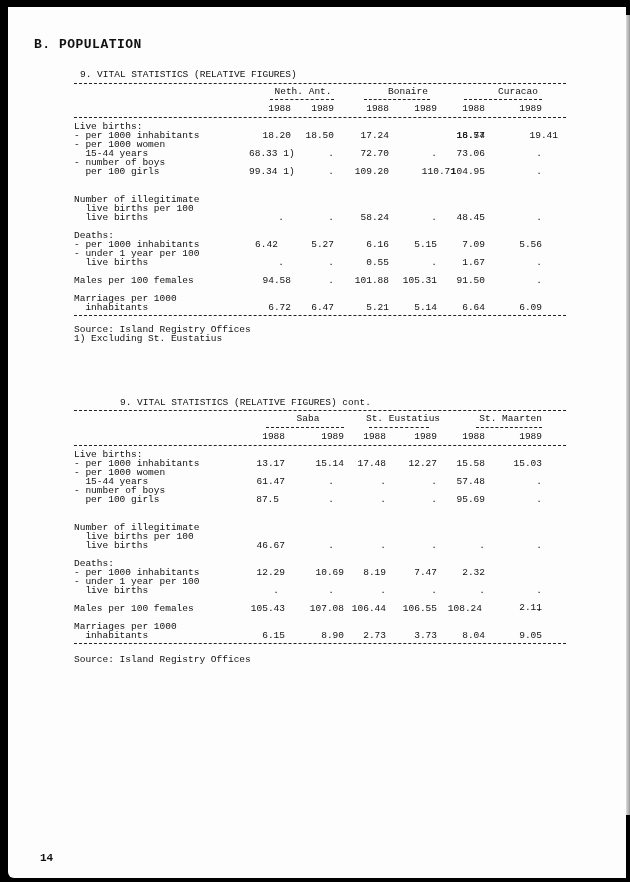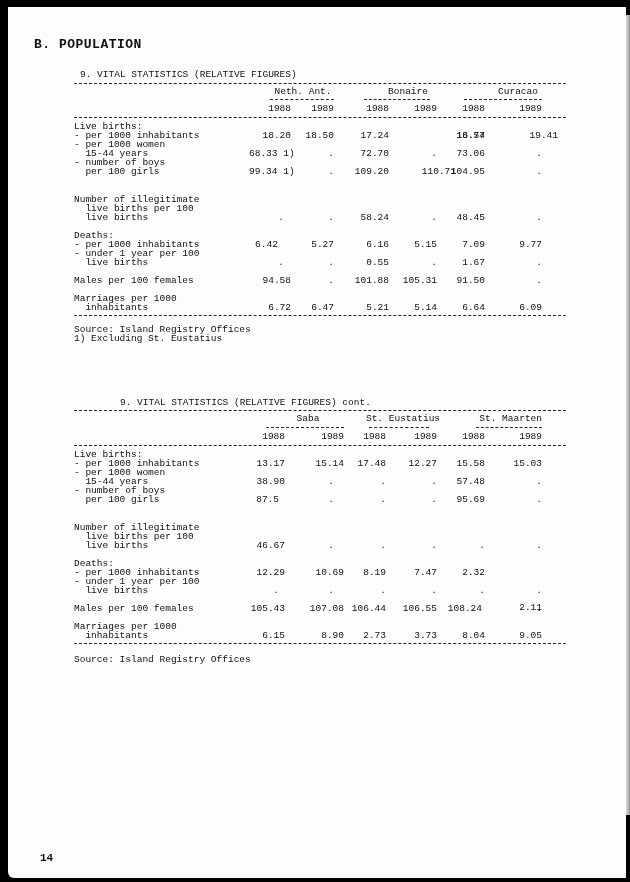--- a/index.html
+++ b/index.html
@@ -80,21 +80,21 @@
     <div class="abs t r" style="left:430px;top:206px;width:47px;">48.45</div>
     <div class="abs t r" style="left:480px;top:206px;width:54px;">.</div>
 
     <div class="abs t" style="left:66px;top:224px;">Deaths:</div>
     <div class="abs t" style="left:66px;top:233px;">- per 1000 inhabitants</div>
     <div class="abs t r" style="left:232px;top:233px;width:53px;text-align:center;">6.42</div>
     <div class="abs t r" style="left:280px;top:233px;width:46px;">5.27</div>
     <div class="abs t r" style="left:330px;top:233px;width:51px;">6.16</div>
     <div class="abs t r" style="left:380px;top:233px;width:49px;">5.15</div>
     <div class="abs t r" style="left:430px;top:233px;width:47px;">7.09</div>
-    <div class="abs t r" style="left:480px;top:233px;width:54px;">9.77</div>
+    <div class="abs t r" style="left:480px;top:233px;width:54px;">5.56</div>
 
     <div class="abs t" style="left:66px;top:242px;">- under 1 year per 100</div>
     <div class="abs t" style="left:66px;top:251px;">  live births</div>
     <div class="abs t r" style="left:230px;top:251px;width:46px;">.</div>
     <div class="abs t r" style="left:280px;top:251px;width:46px;">.</div>
     <div class="abs t r" style="left:330px;top:251px;width:51px;">0.55</div>
     <div class="abs t r" style="left:380px;top:251px;width:49px;">.</div>
     <div class="abs t r" style="left:430px;top:251px;width:47px;">1.67</div>
     <div class="abs t r" style="left:480px;top:251px;width:54px;">.</div>
 
@@ -143,21 +143,21 @@
     <div class="abs t" style="left:66px;top:452px;">- per 1000 inhabitants</div>
     <div class="abs t r" style="left:230px;top:452px;width:47px;">13.17</div>
     <div class="abs t r" style="left:280px;top:452px;width:56px;">15.14</div>
     <div class="abs t r" style="left:340px;top:452px;width:38px;">17.48</div>
     <div class="abs t r" style="left:380px;top:452px;width:49px;">12.27</div>
     <div class="abs t r" style="left:430px;top:452px;width:47px;">15.58</div>
     <div class="abs t r" style="left:480px;top:452px;width:54px;">15.03</div>
 
     <div class="abs t" style="left:66px;top:461px;">- per 1000 women</div>
     <div class="abs t" style="left:66px;top:470px;">  15-44 years</div>
-    <div class="abs t r" style="left:230px;top:470px;width:47px;">38.90</div>
+    <div class="abs t r" style="left:230px;top:470px;width:47px;">61.47</div>
     <div class="abs t r" style="left:280px;top:470px;width:46px;">.</div>
     <div class="abs t r" style="left:330px;top:470px;width:48px;">.</div>
     <div class="abs t r" style="left:380px;top:470px;width:49px;">.</div>
     <div class="abs t r" style="left:430px;top:470px;width:47px;">57.48</div>
     <div class="abs t r" style="left:480px;top:470px;width:54px;">.</div>
 
     <div class="abs t" style="left:66px;top:479px;">- number of boys</div>
     <div class="abs t" style="left:66px;top:488px;">  per 100 girls</div>
     <div class="abs t r" style="left:230px;top:488px;width:41px;">87.5</div>
     <div class="abs t r" style="left:280px;top:488px;width:46px;">.</div>

